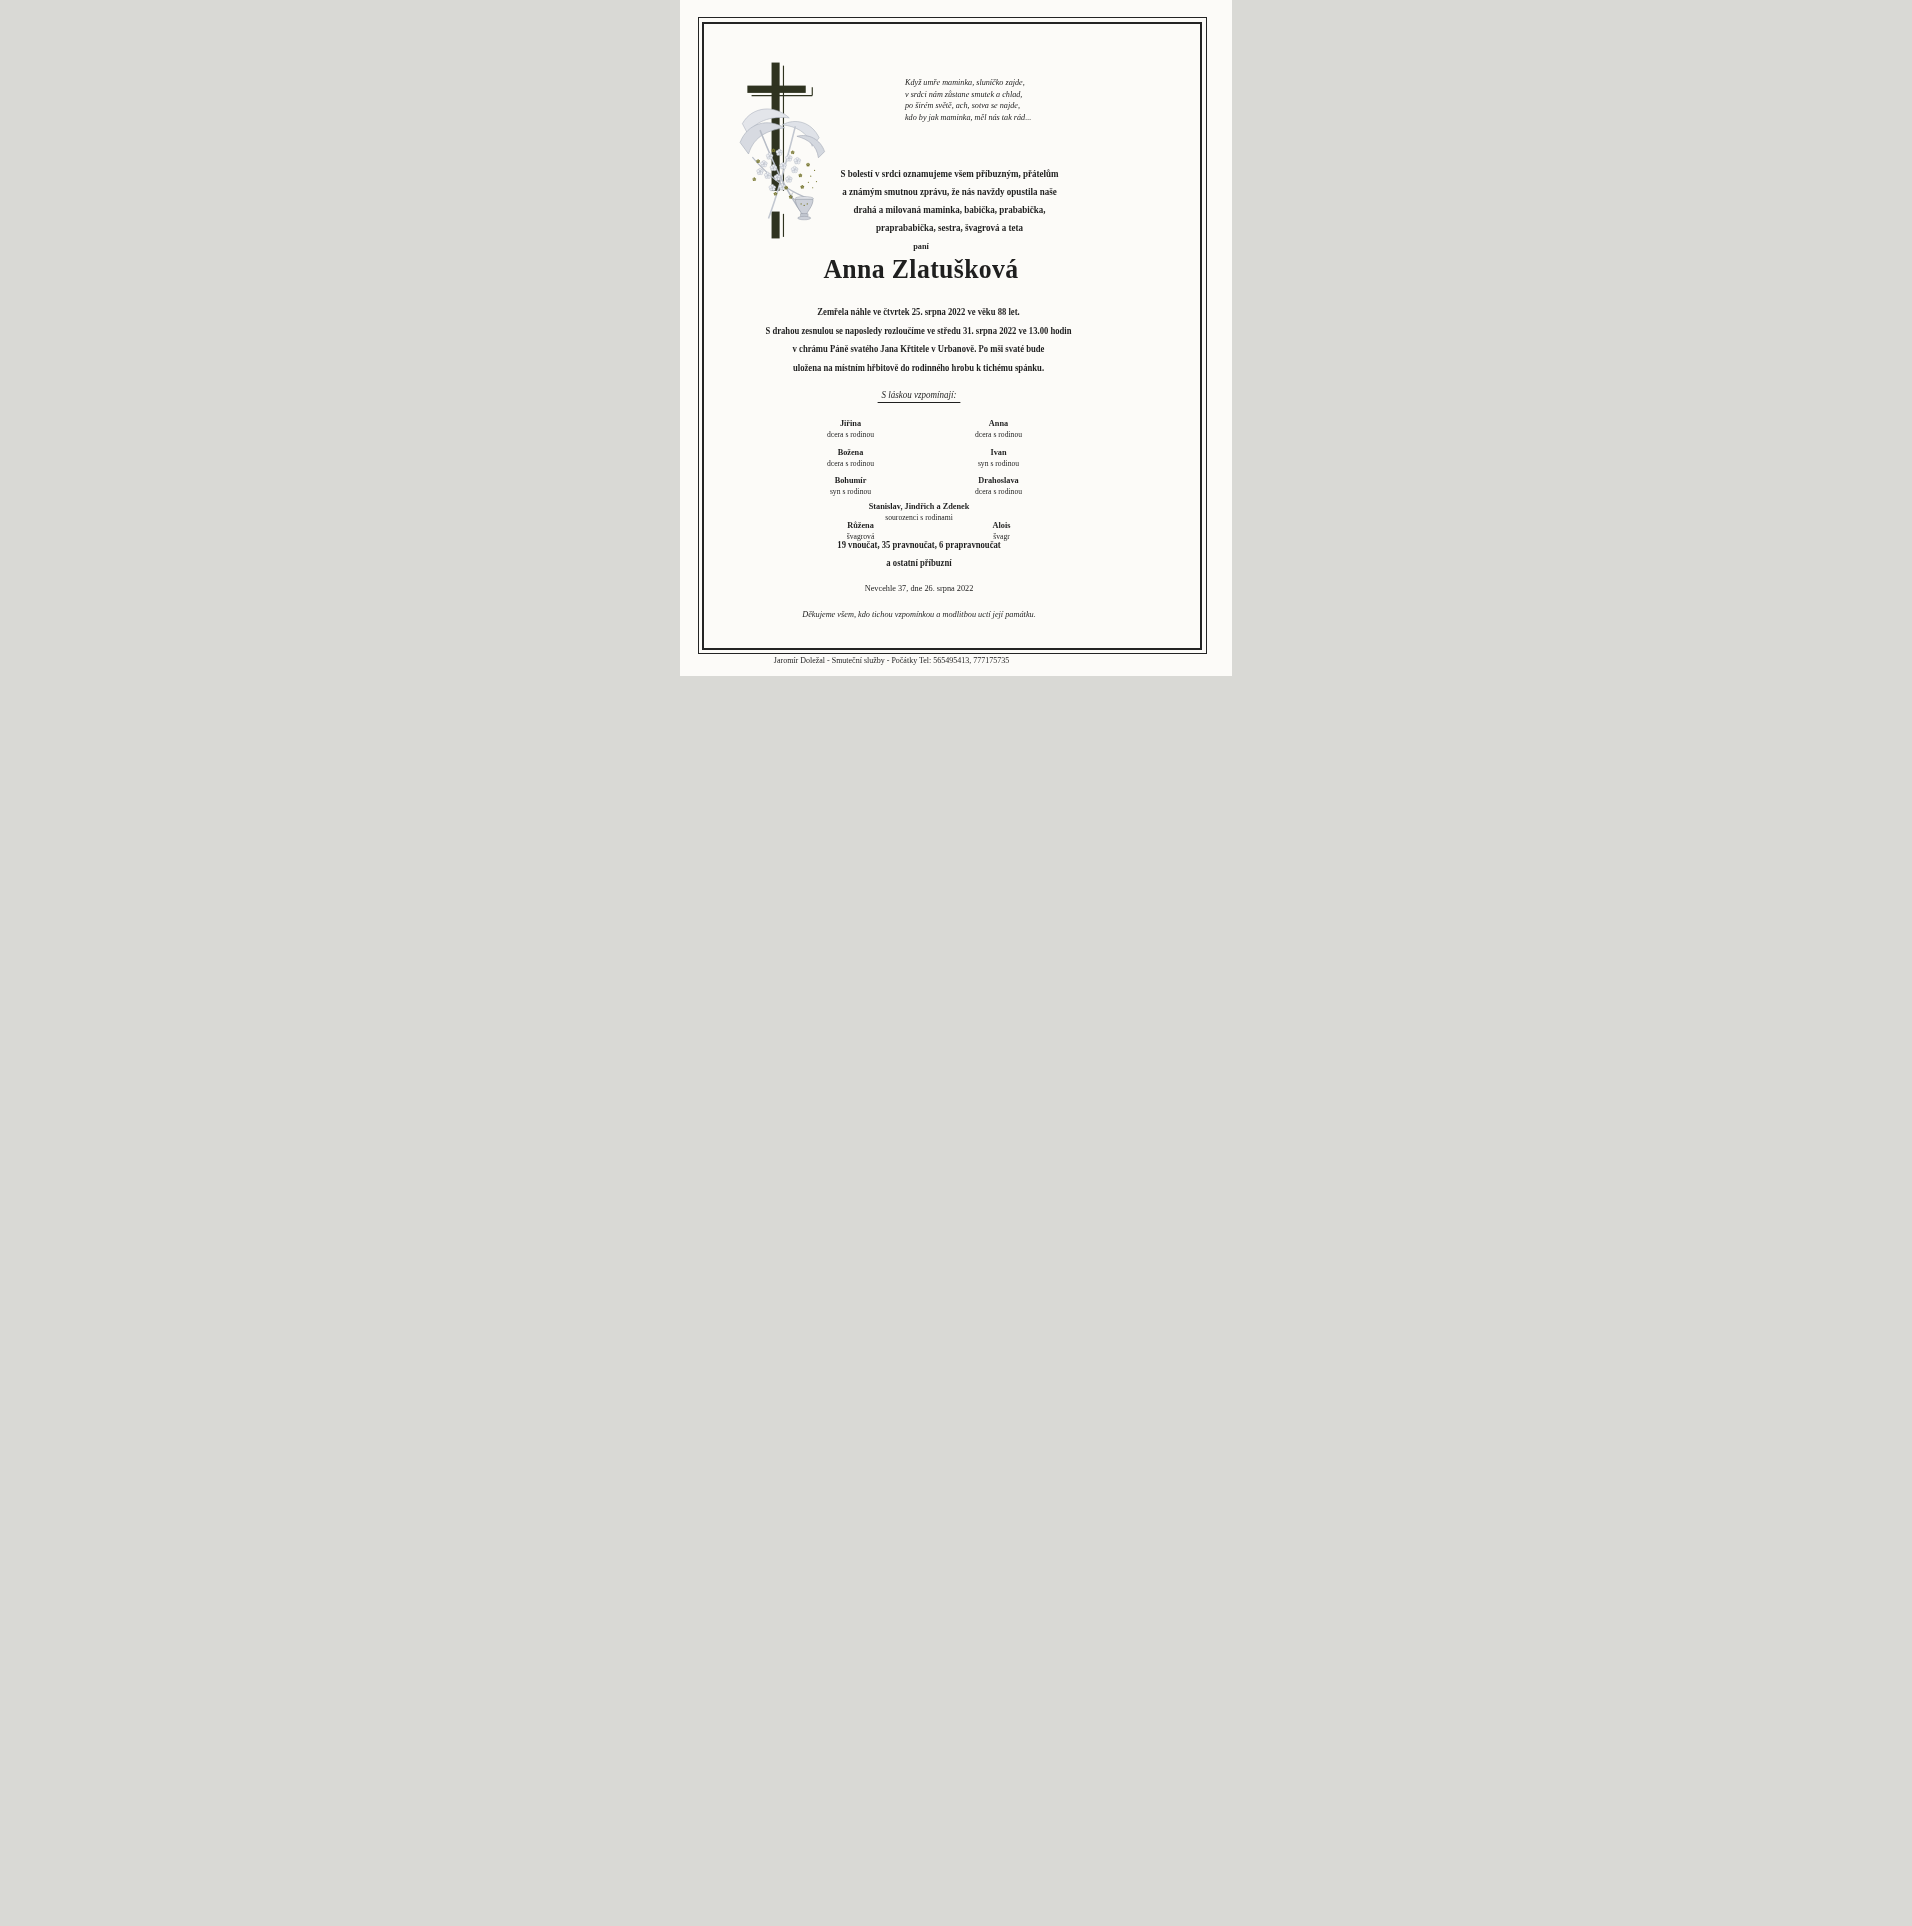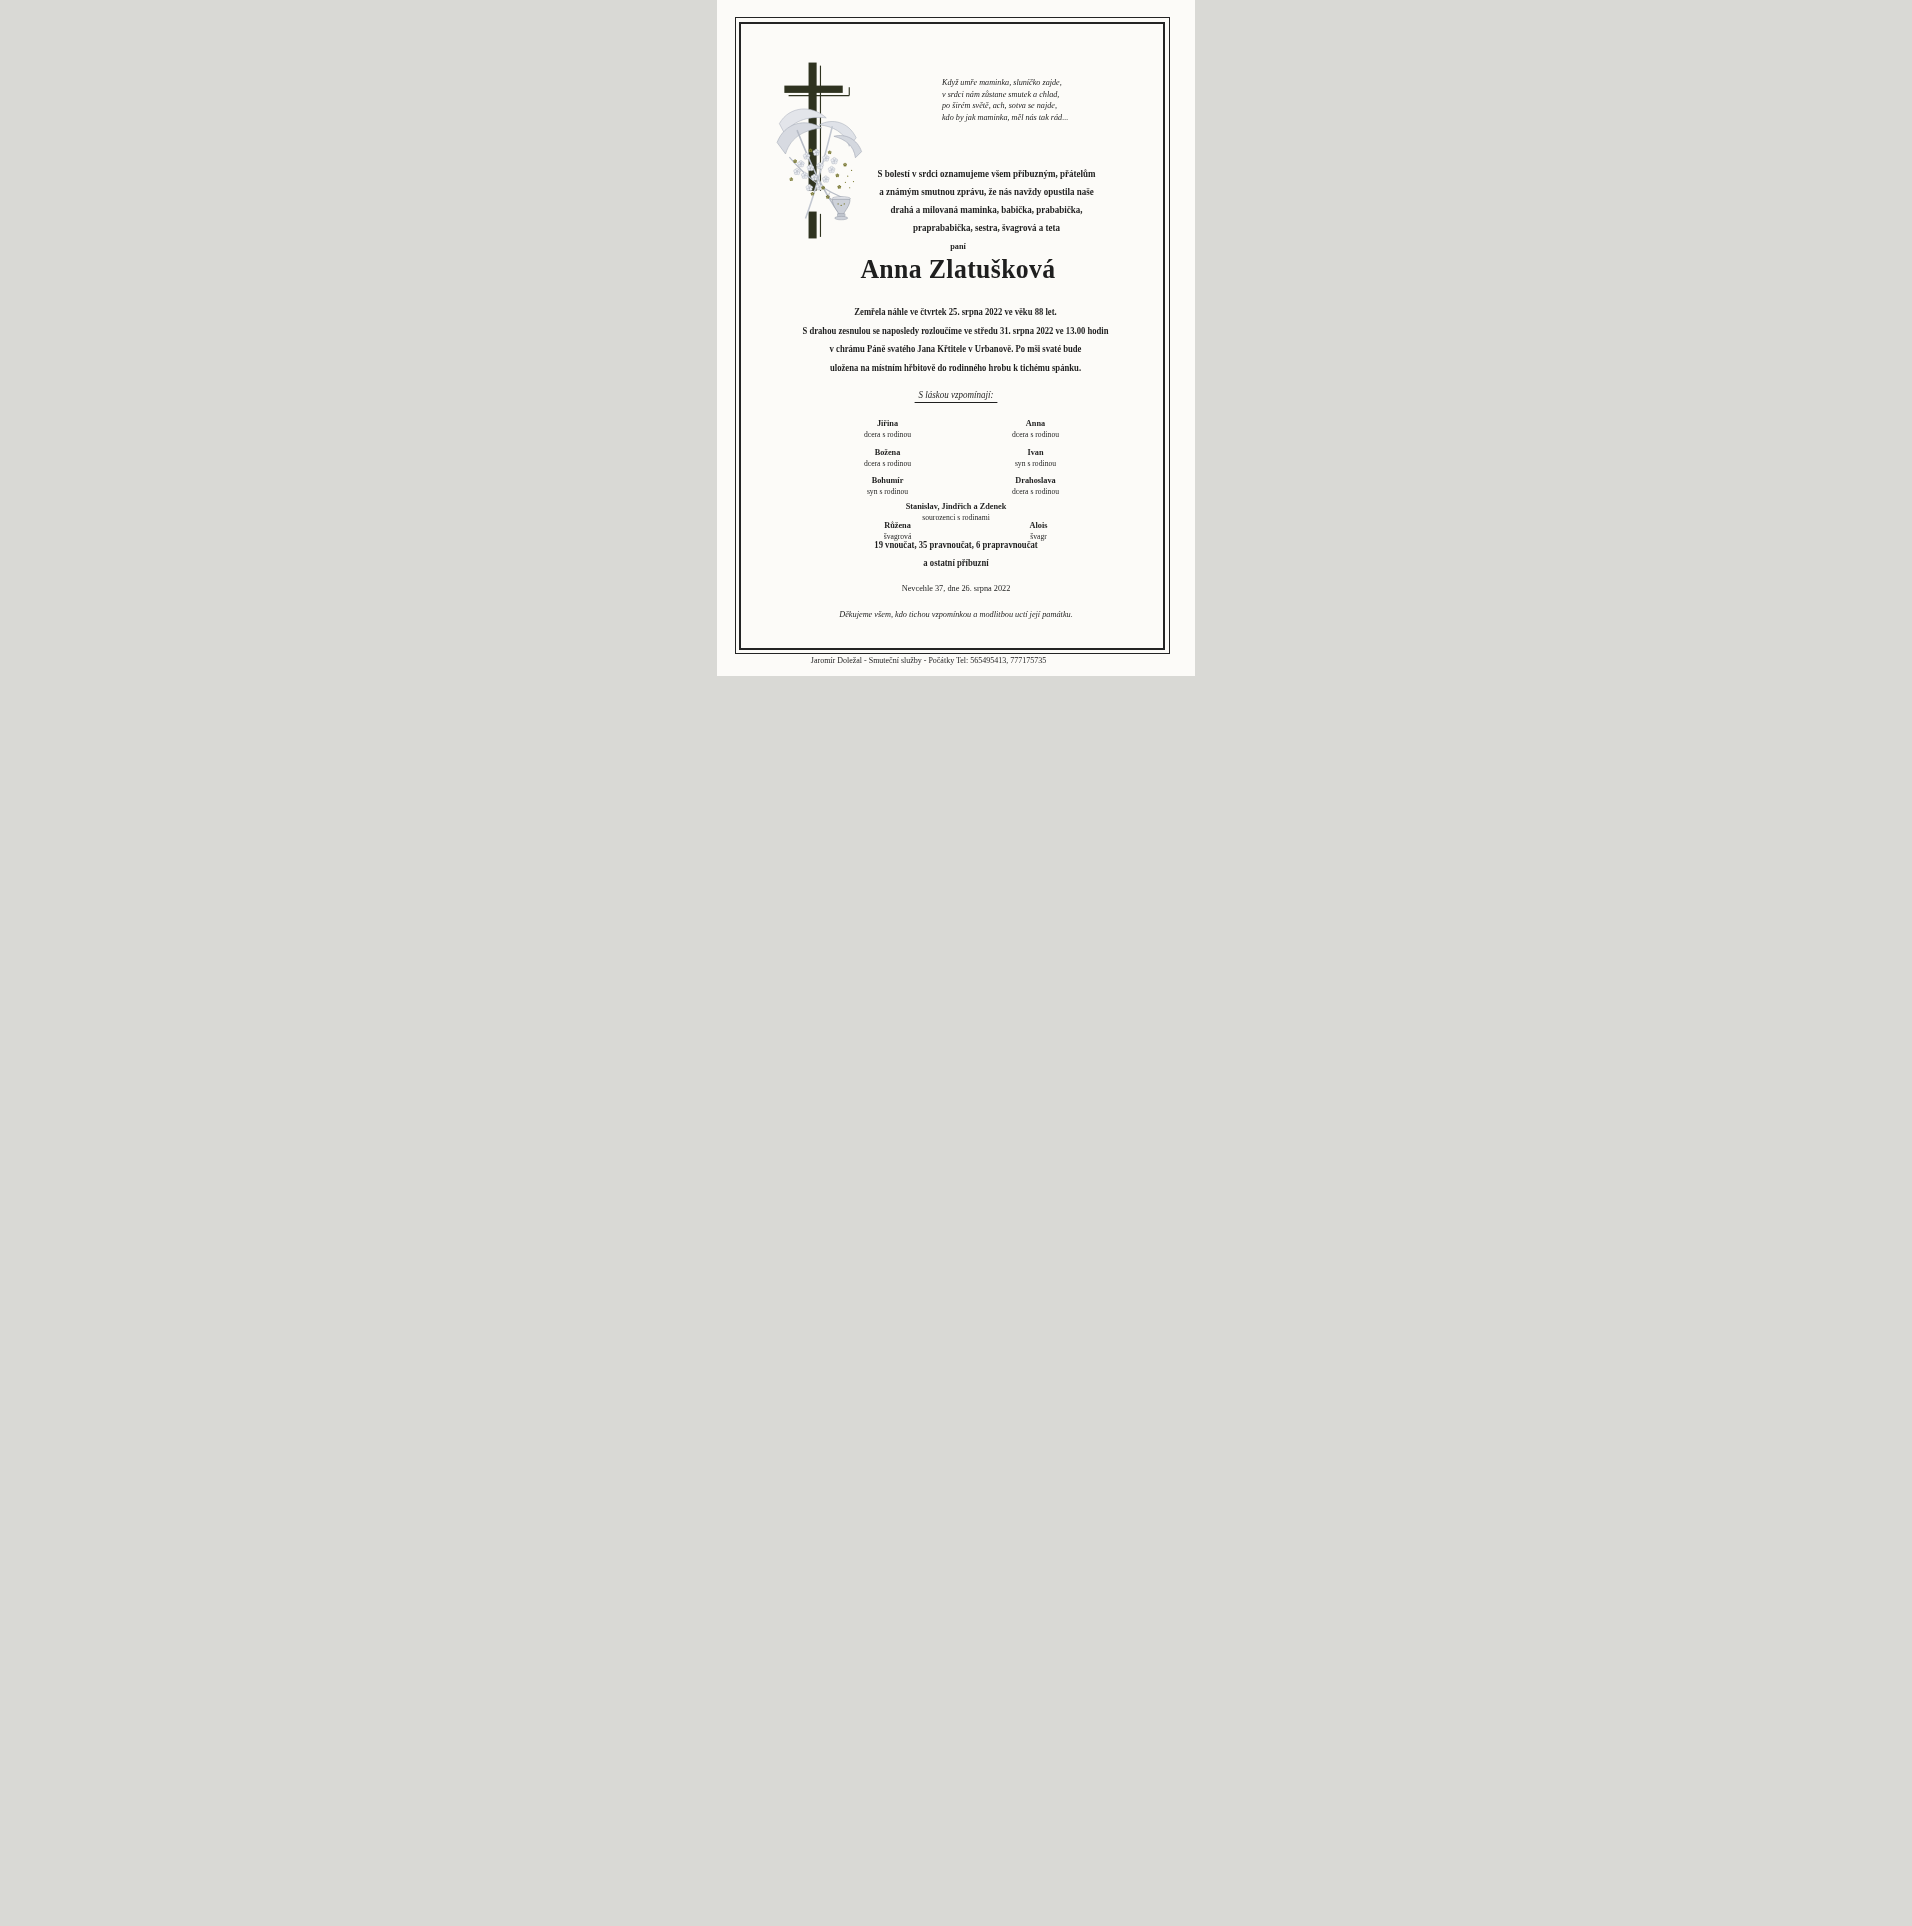--- a/index.html
+++ b/index.html
@@ -1,19 +1,19 @@
 <!DOCTYPE html>
 <html lang="cs" style="font-size:6.2px"><head>
 <meta charset="utf-8">
 <title>Smuteční oznámení</title>
 <style>
   html,body{margin:0;padding:0;background:#d9d9d5;}
   .page{
     position:relative;
-    width:478px;height:676px;
+    width:552px;height:676px;
     margin:0 auto;
     background:#fcfbf8;
     color:#1f1f1f;
     font-family:"Liberation Serif","DejaVu Serif",serif;
     overflow:hidden;
   }
   .frame-outer{
     position:absolute;top:17.3px;left:17.7px;right:25.4px;bottom:22px;
     border:1.5px solid #242424;
   }

